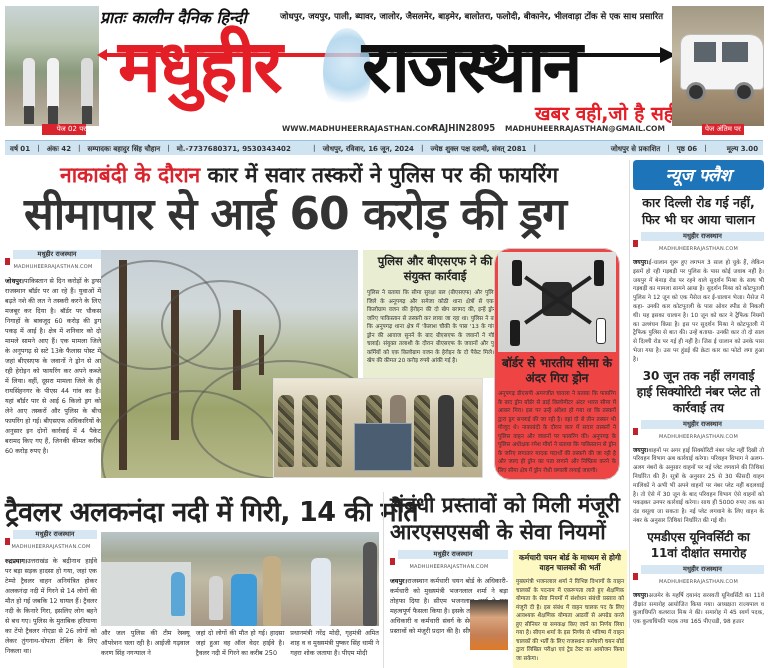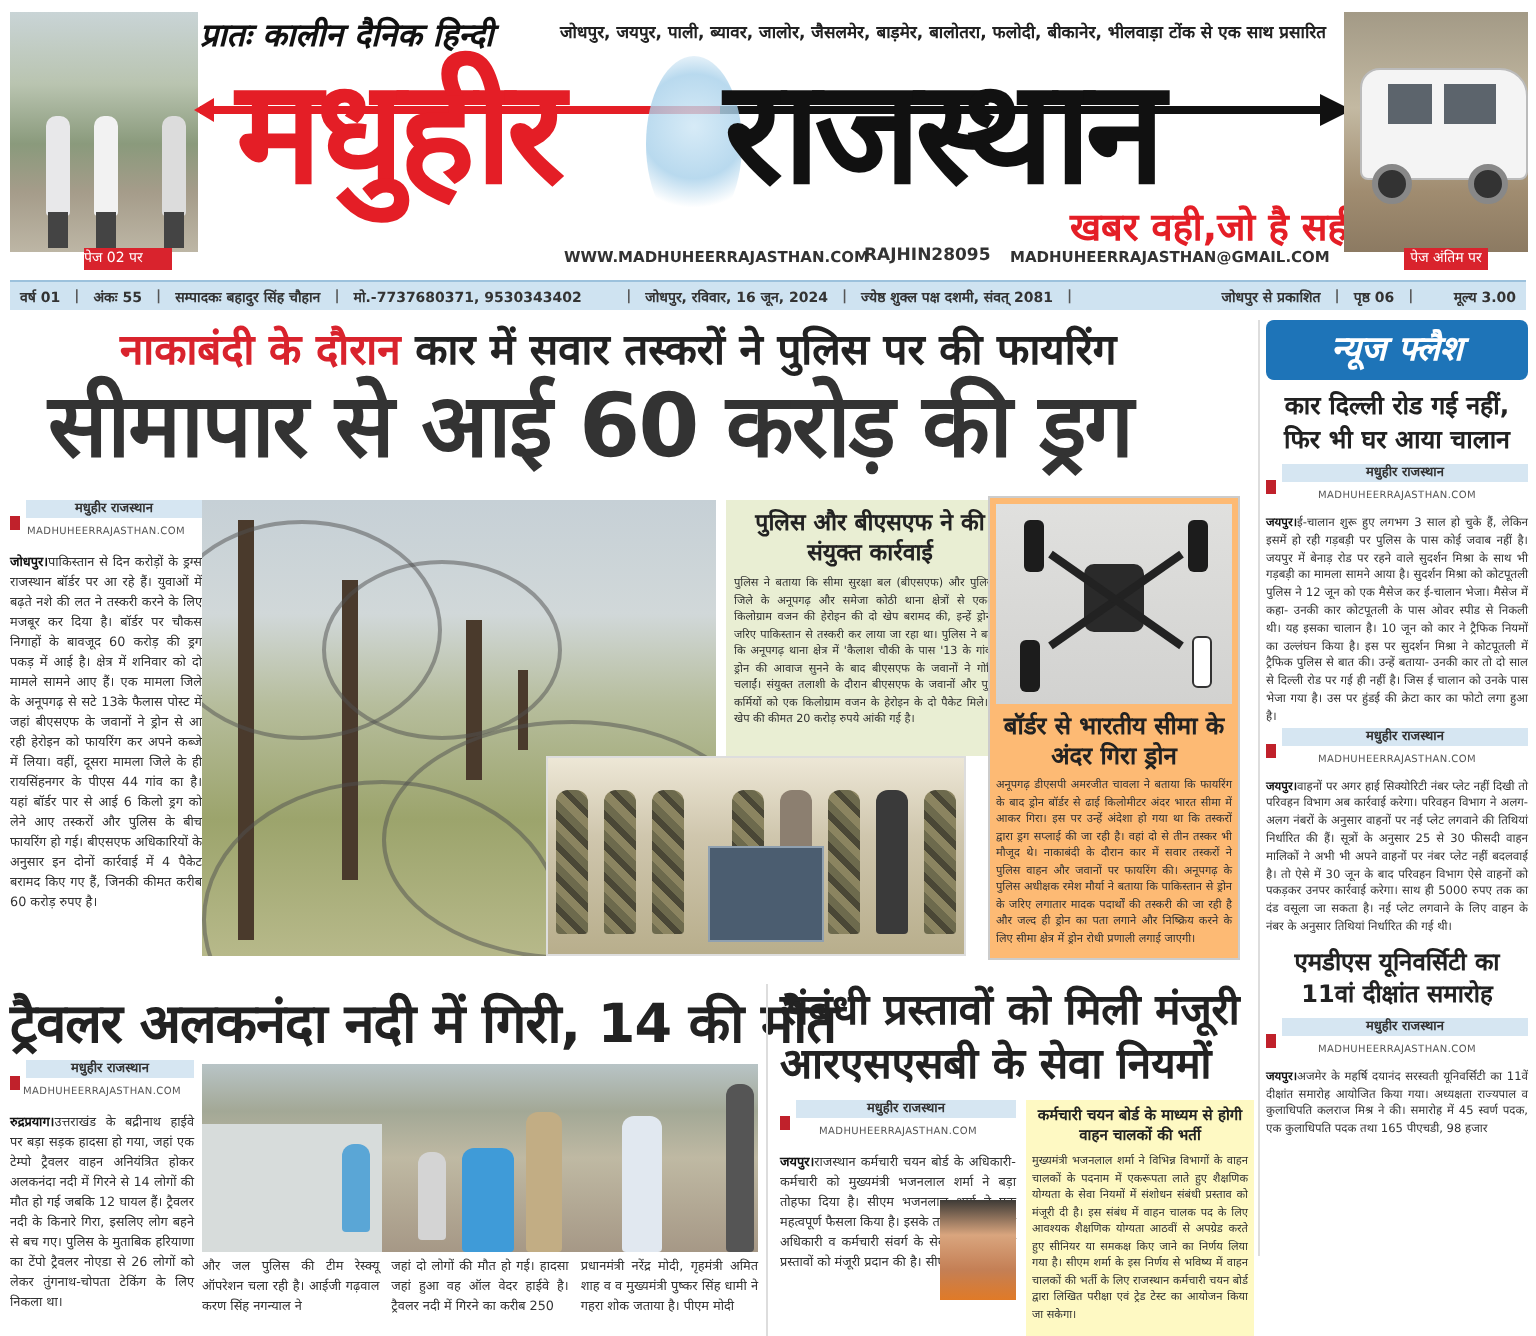--- a/index.html
+++ b/index.html
@@ -7,21 +7,21 @@
   body { font-family: "DejaVu Sans", sans-serif; color: #222; position: relative; }
 
   
   .masthead { position: absolute; left: 0; top: 0; width: 768px; height: 138px; }
   .photo-left { position: absolute; left: 5px; top: 6px; width: 94px; height: 120px;
     background: linear-gradient(180deg, #c9d4d6 0%, #b9c4b0 30%, #8a9a7c 55%, #a59c8a 75%, #bdb6a5 100%); }
   .photo-left .fig { position: absolute; bottom: 18px; width: 12px; height: 50px; background: #e8e8ea; border-radius: 5px 5px 2px 2px; }
   .photo-left .fig.a { left: 18px; } .photo-left .fig.b { left: 42px; background:#f2f2f2; } .photo-left .fig.c { left: 76px; background:#dcdcdc; }
   .photo-left .fig .legs { position:absolute; bottom:-16px; left:1px; width:10px; height:18px; background:#444; }
   .photo-caption { position: absolute; left: 42px; top: 124px; width: 44px; height: 11px; background: #d9232d; color: #fff;
-    font-size: 7px; text-align: left; line-height: 11px; }
+    font-size: 7px; text-align: right; line-height: 11px; }
   .photo-right { position: absolute; left: 672px; top: 6px; width: 92px; height: 120px;
     background: linear-gradient(180deg, #a39a86 0%, #c3b9a2 40%, #a08c70 75%, #8c7a62 100%); }
   .car-body { position: absolute; left: 8px; top: 28px; width: 84px; height: 56px; background: #f4f4f4; border-radius: 10px 14px 4px 4px; border: 1px solid #bbb; }
   .car-window { position: absolute; top: 36px; height: 20px; background: #5c646c; }
   .car-wheel { position: absolute; top: 76px; width: 20px; height: 20px; border-radius: 50%; background: #333; border: 3px solid #888; }
   .photo-right .photo-caption2 { position: absolute; left: 30px; top: 118px; width: 42px; height: 11px; background: #d9232d; color: #fff; font-size: 7px; text-align: center; line-height: 11px; }
 
   .tagline-top { position: absolute; left: 100px; top: 6px; font-size: 16px; font-weight: bold; font-style: italic; color: #111; font-family: "DejaVu Serif", serif; }
   .editions { position: absolute; left: 280px; top: 10px; font-size: 8.5px; font-weight: bold; color: #222; white-space: nowrap; }
   .logo-red { position: absolute; left: 118px; top: 30px; font-size: 72px; font-weight: bold; color: #e41e26; letter-spacing: -3px; line-height: 1; font-family: "DejaVu Sans", sans-serif; }
@@ -61,21 +61,21 @@
   .wire { position: absolute; border: 2px solid rgba(80,80,80,0.5); border-radius: 50%; }
   .img-bsf { position: absolute; left: 273px; top: 378px; width: 210px; height: 100px;
     background: linear-gradient(180deg, #ede7d6 0%, #cfc6ad 40%, #b8ae8c 100%); overflow: hidden; border: 1px solid #ddd; }
   .soldier { position: absolute; bottom: 10px; width: 16px; height: 72px; background: repeating-linear-gradient(45deg, #6d6a4d 0 4px, #8b8460 4px 8px, #4a4736 8px 11px); border-radius: 6px 6px 2px 2px; }
   .board { position: absolute; left: 80px; bottom: 6px; width: 58px; height: 48px; background: #4b5d70; border: 1px solid #8fa0b0; }
 
   .box-police { position: absolute; left: 363px; top: 250px; width: 144px; height: 128px; background: #e9eed3; padding: 4px; }
   .box-title { font-size: 11.5px; font-weight: bold; text-align: center; color: #222; line-height: 15px; margin-bottom: 4px; }
   .box-police .body-text { font-size: 5.6px; line-height: 8.5px; }
 
-  .drone-box { position: absolute; left: 494px; top: 248px; width: 126px; height: 232px; border: 1px solid #ccc; border-radius: 0; background: #fdba74; padding: 3px; }
+  .drone-box { position: absolute; left: 494px; top: 248px; width: 126px; height: 232px; border: 1px solid #ccc; border-radius: 16px; background: #ef4444; padding: 3px; }
   .drone-img { width: 118px; height: 100px; background: linear-gradient(180deg, #e0e0de 0%, #d2d2d0 100%); position: relative; overflow: hidden; }
   .drone-img .arm { position: absolute; height: 4px; background: #222; transform-origin: center; }
   .drone-img .core { position: absolute; left: 44px; top: 30px; width: 30px; height: 34px; background: #2a2a2a; border-radius: 5px; }
   .drone-img .prop { position: absolute; width: 10px; height: 26px; background: #1c1c1c; border-radius: 3px; }
   .drone-title { font-size: 12px; font-weight: bold; text-align: center; line-height: 15px; margin: 4px 0 3px; color: #222; }
   .drone-box .body-text { font-size: 5.6px; line-height: 8.5px; }
 
   
   .right-col { position: absolute; left: 629px; top: 160px; width: 135px; height: 468px; border-left: 1px solid #ddd; padding-left: 3px; }
   .flash { background: #1e74b8; color: #fff; font-size: 17px; font-weight: bold; font-style: italic; text-align: center; height: 30px; line-height: 30px; border-radius: 4px; }
@@ -140,21 +140,21 @@
     <div class="car-window" style="left:50px;width:26px;"></div>
     <div class="car-wheel" style="left:14px;"></div>
     <div class="car-wheel" style="left:62px;"></div>
     <div class="photo-caption2">पेज अंतिम पर</div>
   </div>
 </div>
 
 <div class="infobar">
   <span>वर्ष 01</span>
     <span class="sep">|</span>
-  <span>अंकः 55</span>
+  <span>अंकः 42</span>
     <span class="sep">|</span>
   <span>सम्पादकः बहादुर सिंह चौहान</span>
     <span class="sep">|</span>
   <span>मो.-7737680371, 9530343402</span>
   <span style="width:20px"></span>
     <span class="sep">|</span>
   <span>जोधपुर, रविवार, 16 जून, 2024</span>
     <span class="sep">|</span>
   <span>ज्येष्ठ शुक्ल पक्ष दशमी, संवत् 2081</span>
     <span class="sep">|</span>
@@ -227,20 +227,21 @@
 <div class="right-col">
   <div class="flash">न्यूज फ्लैश</div>
   <div class="r-head">कार दिल्ली रोड गई नहीं, फिर भी घर आया चालान</div>
   <div class="byline">
     <div class="bar">मधुहीर राजस्थान</div>
     <div class="dot"></div>
     <div class="web">MADHUHEERRAJASTHAN.COM</div>
   </div>
   <div class="body-text"><b>जयपुर।</b><span>ई-चालान शुरू हुए लगभग 3 साल हो चुके हैं, लेकिन इसमें हो रही गड़बड़ी पर पुलिस के पास कोई जवाब नहीं है। जयपुर में बेनाड़ रोड पर रहने वाले सुदर्शन मिश्रा के साथ भी गड़बड़ी का मामला सामने आया है। सुदर्शन मिश्रा को कोटपूतली पुलिस ने 12 जून को एक मैसेज कर ई-चालान भेजा। मैसेज में कहा- उनकी कार कोटपूतली के पास ओवर स्पीड से निकली थी। यह इसका चालान है। 10 जून को कार ने ट्रैफिक नियमों का उल्लंघन किया है। इस पर सुदर्शन मिश्रा ने कोटपूतली में ट्रैफिक पुलिस से बात की। उन्हें बताया- उनकी कार तो दो साल से दिल्ली रोड पर गई ही नहीं है। जिस ई चालान को उनके पास भेजा गया है। उस पर हुंडई की क्रेटा कार का फोटो लगा हुआ है।</span></div>
 
+  <div class="r-head" style="font-size:12px;line-height:16px;">30 जून तक नहीं लगवाई हाई सिक्योरिटी नंबर प्लेट तो कार्रवाई तय</div>
   <div class="byline">
     <div class="bar">मधुहीर राजस्थान</div>
     <div class="dot"></div>
     <div class="web">MADHUHEERRAJASTHAN.COM</div>
   </div>
   <div class="body-text"><b>जयपुर।</b><span>वाहनों पर अगर हाई सिक्योरिटी नंबर प्लेट नहीं दिखी तो परिवहन विभाग अब कार्रवाई करेगा। परिवहन विभाग ने अलग-अलग नंबरों के अनुसार वाहनों पर नई प्लेट लगवाने की तिथियां निर्धारित की हैं। सूत्रों के अनुसार 25 से 30 फीसदी वाहन मालिकों ने अभी भी अपने वाहनों पर नंबर प्लेट नहीं बदलवाई है। तो ऐसे में 30 जून के बाद परिवहन विभाग ऐसे वाहनों को पकड़कर उनपर कार्रवाई करेगा। साथ ही 5000 रुपए तक का दंड वसूला जा सकता है। नई प्लेट लगवाने के लिए वाहन के नंबर के अनुसार तिथियां निर्धारित की गई थी।</span></div>
 
   <div class="r-head" style="font-size:12px;line-height:16px;">एमडीएस यूनिवर्सिटी का 11वां दीक्षांत समारोह</div>
   <div class="byline">
     <div class="bar">मधुहीर राजस्थान</div>

